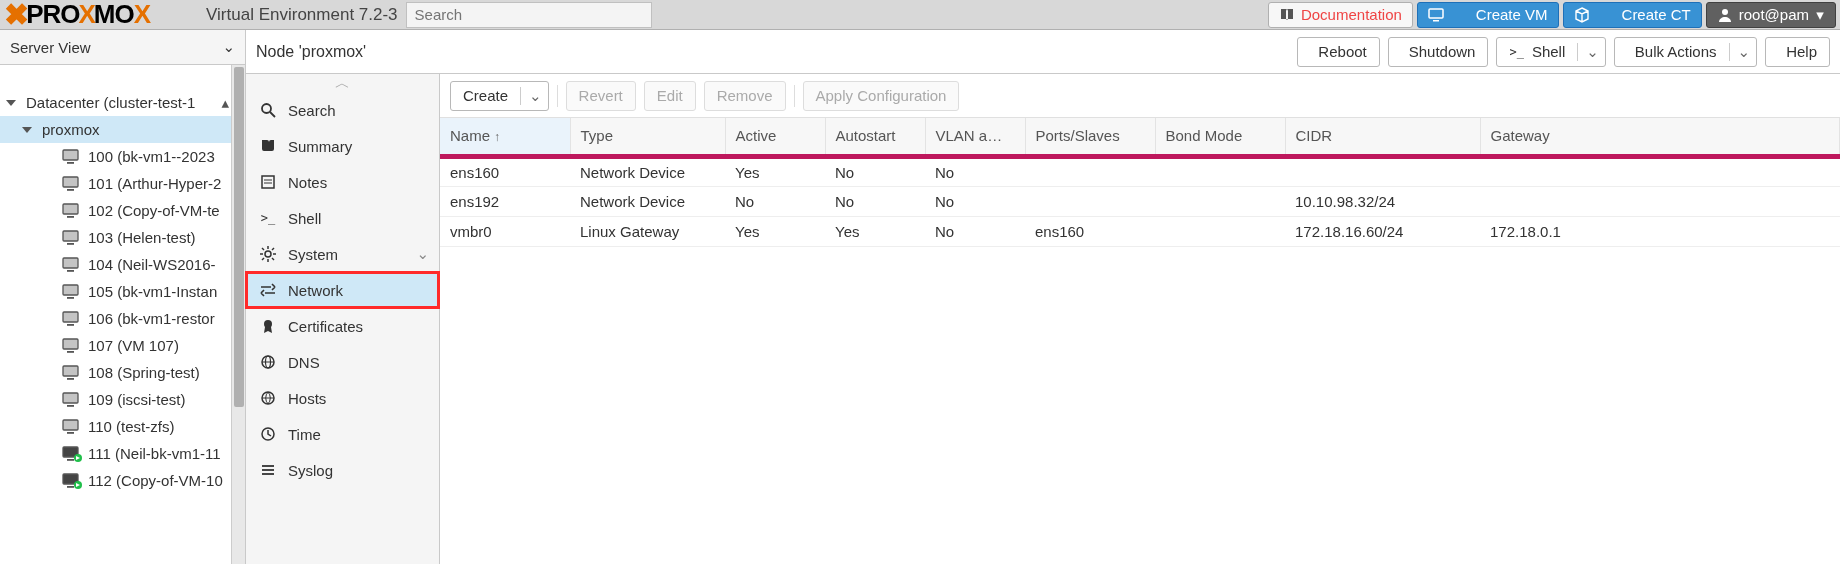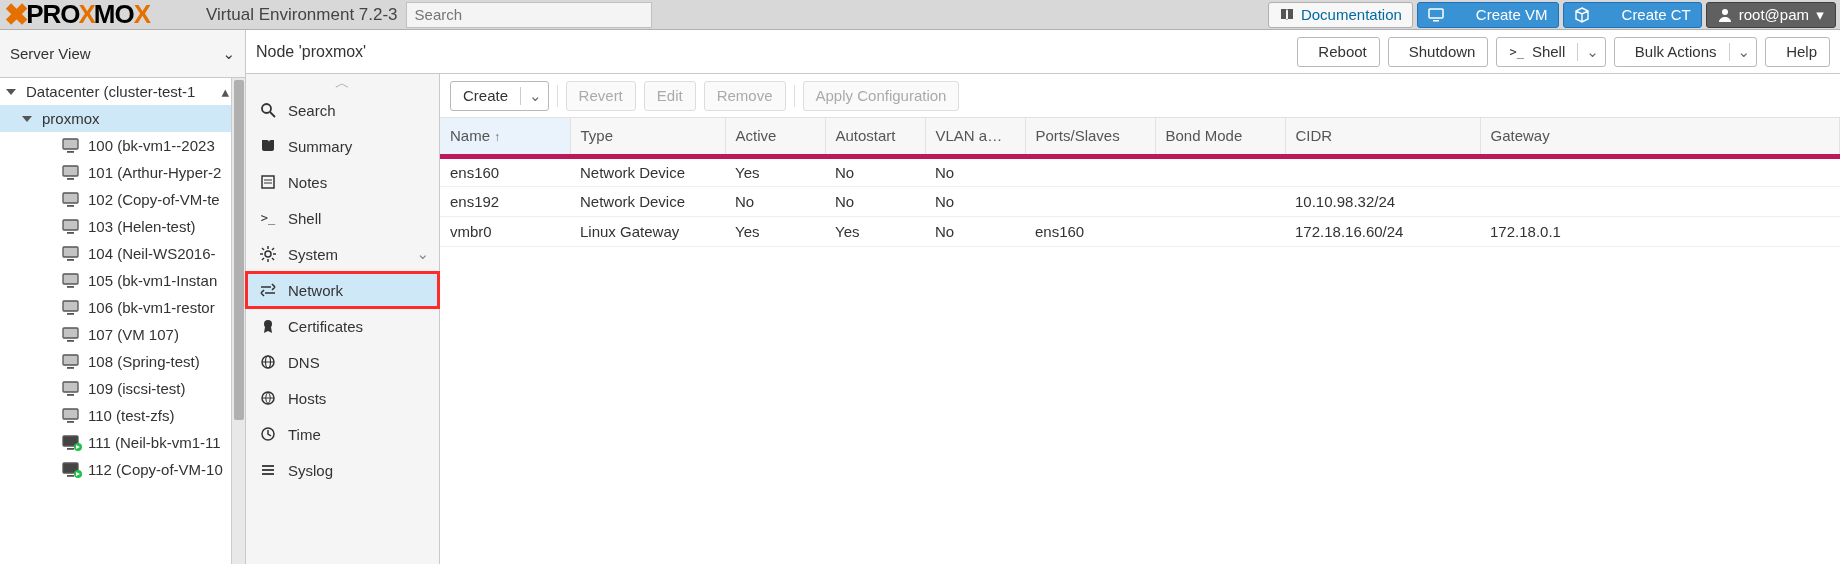--- a/index.html
+++ b/index.html
@@ -7,34 +7,34 @@
   body { display: flex; flex-direction: column; }
 
   
   .topbar { height: 30px; background: #d8d8d8; display: flex; align-items: center; padding: 0 4px; border-bottom: 1px solid #b0b0b0; }
   .logo { font-family: Arial, sans-serif; font-weight: 900; font-size: 26px; letter-spacing: -1px; color: #000; display: flex; align-items: center; margin-right: 8px; }
   .logo .x { color: #e57000; font-weight: 900; font-size: 30px; margin-right: -2px; }
   .logo .o1 { color: #e57000; }
   .env-label { font-size: 17px; color: #444; margin-right: 8px; white-space: nowrap; margin-left: 48px; }
   .search-input { width: 246px; height: 26px; border: 1px solid #c0c0c0; background: #f4f4f4; padding: 0 8px; font-size: 15px; }
   .topbar-spacer { flex: 1; }
-  .topbtn { display: inline-flex; align-items: center; gap: 6px; height: 26px; padding: 0 10px; background: #f7f7f7; border: 1px solid #b0b0b0; border-radius: 3px; font-size: 15px; color: #0369a1; cursor: pointer; }
+  .topbtn { display: inline-flex; align-items: center; gap: 6px; height: 26px; padding: 0 10px; background: #f7f7f7; border: 1px solid #b0b0b0; border-radius: 3px; font-size: 15px; color: #ef4444; cursor: pointer; }
   .topbtn.blue { background: #3892d4; border-color: #1e70b8; color: #fff; gap: 32px; }
   .topbtn.dark { background: #606060; border-color: #404040; color: #fff; }
   .topbtn svg, .topbtn .ic { width: 16px; height: 16px; }
   .topgap { width: 4px; }
 
   
   .main { flex: 1; display: flex; min-height: 0; }
 
   
   .left { width: 246px; border-right: 1px solid #c9c9c9; display: flex; flex-direction: column; background: #fff; }
-  .view-select { height: 48px; display: flex; align-items: center; justify-content: space-between; padding: 0 10px; border-bottom: 1px solid #c9c9c9; color: #333; background: #f5f5f5; }
+  .view-select { height: 35px; display: flex; align-items: center; justify-content: space-between; padding: 0 10px; border-bottom: 1px solid #c9c9c9; color: #333; background: #f5f5f5; }
   .tree { flex: 1; overflow: hidden; position: relative; }
-  .tree-scroll { position: absolute; inset: 0; overflow-y: hidden; }
+  .tree-scroll { position: absolute; inset: 0; overflow-y: hidden; margin-top: 24px; }
   .tree-row { display: flex; align-items: center; height: 27px; padding-left: 8px; gap: 6px; white-space: nowrap; overflow: hidden; }
   .tree-row.l1 { padding-left: 8px; }
   .tree-row.l2 { padding-left: 24px; }
   .tree-row.l3 { padding-left: 62px; }
   .tree-row.selected { background: #cfe8f7; }
   .tree-icon { width: 20px; height: 16px; display: inline-flex; align-items: center; justify-content: center; flex-shrink: 0; }
   .tri { width: 0; height: 0; border-top: 5px solid transparent; border-bottom: 5px solid transparent; border-left: 6px solid #555; }
   .tri.down { transform: rotate(90deg); }
   .vm-off svg rect.screen { fill: #c4c4c4; }
   .vm-on svg rect.screen { fill: #444; }

